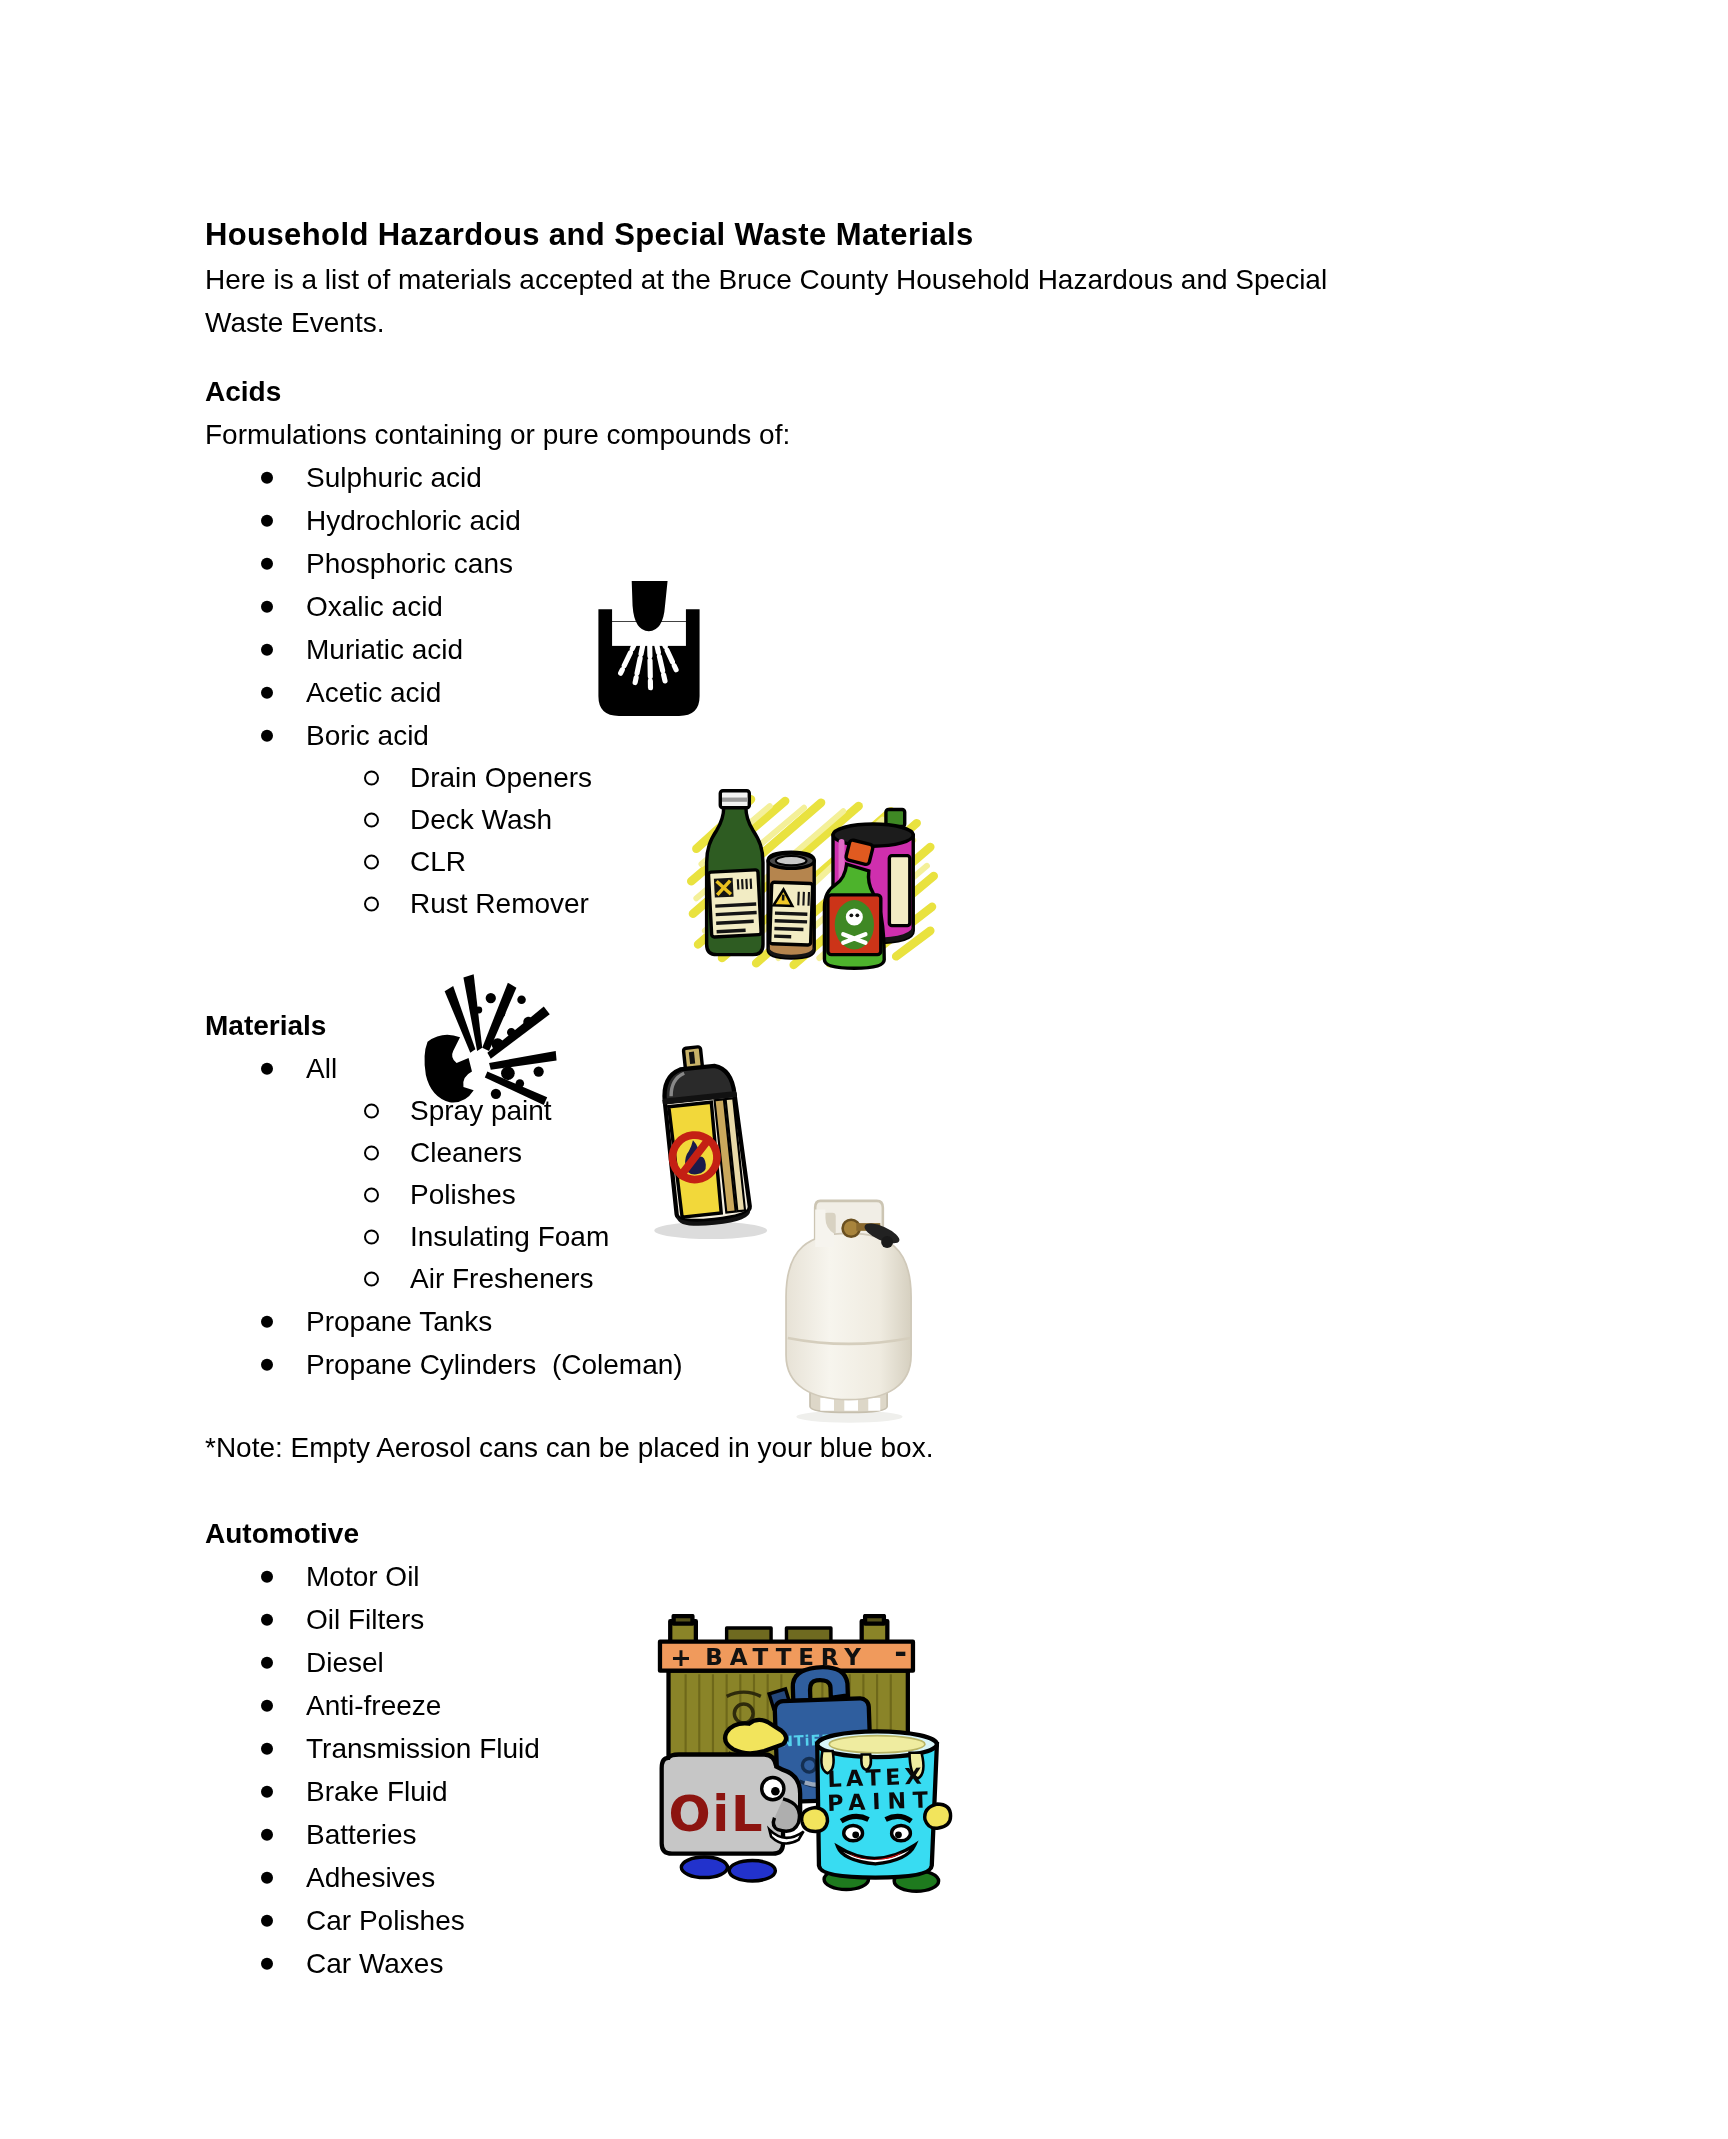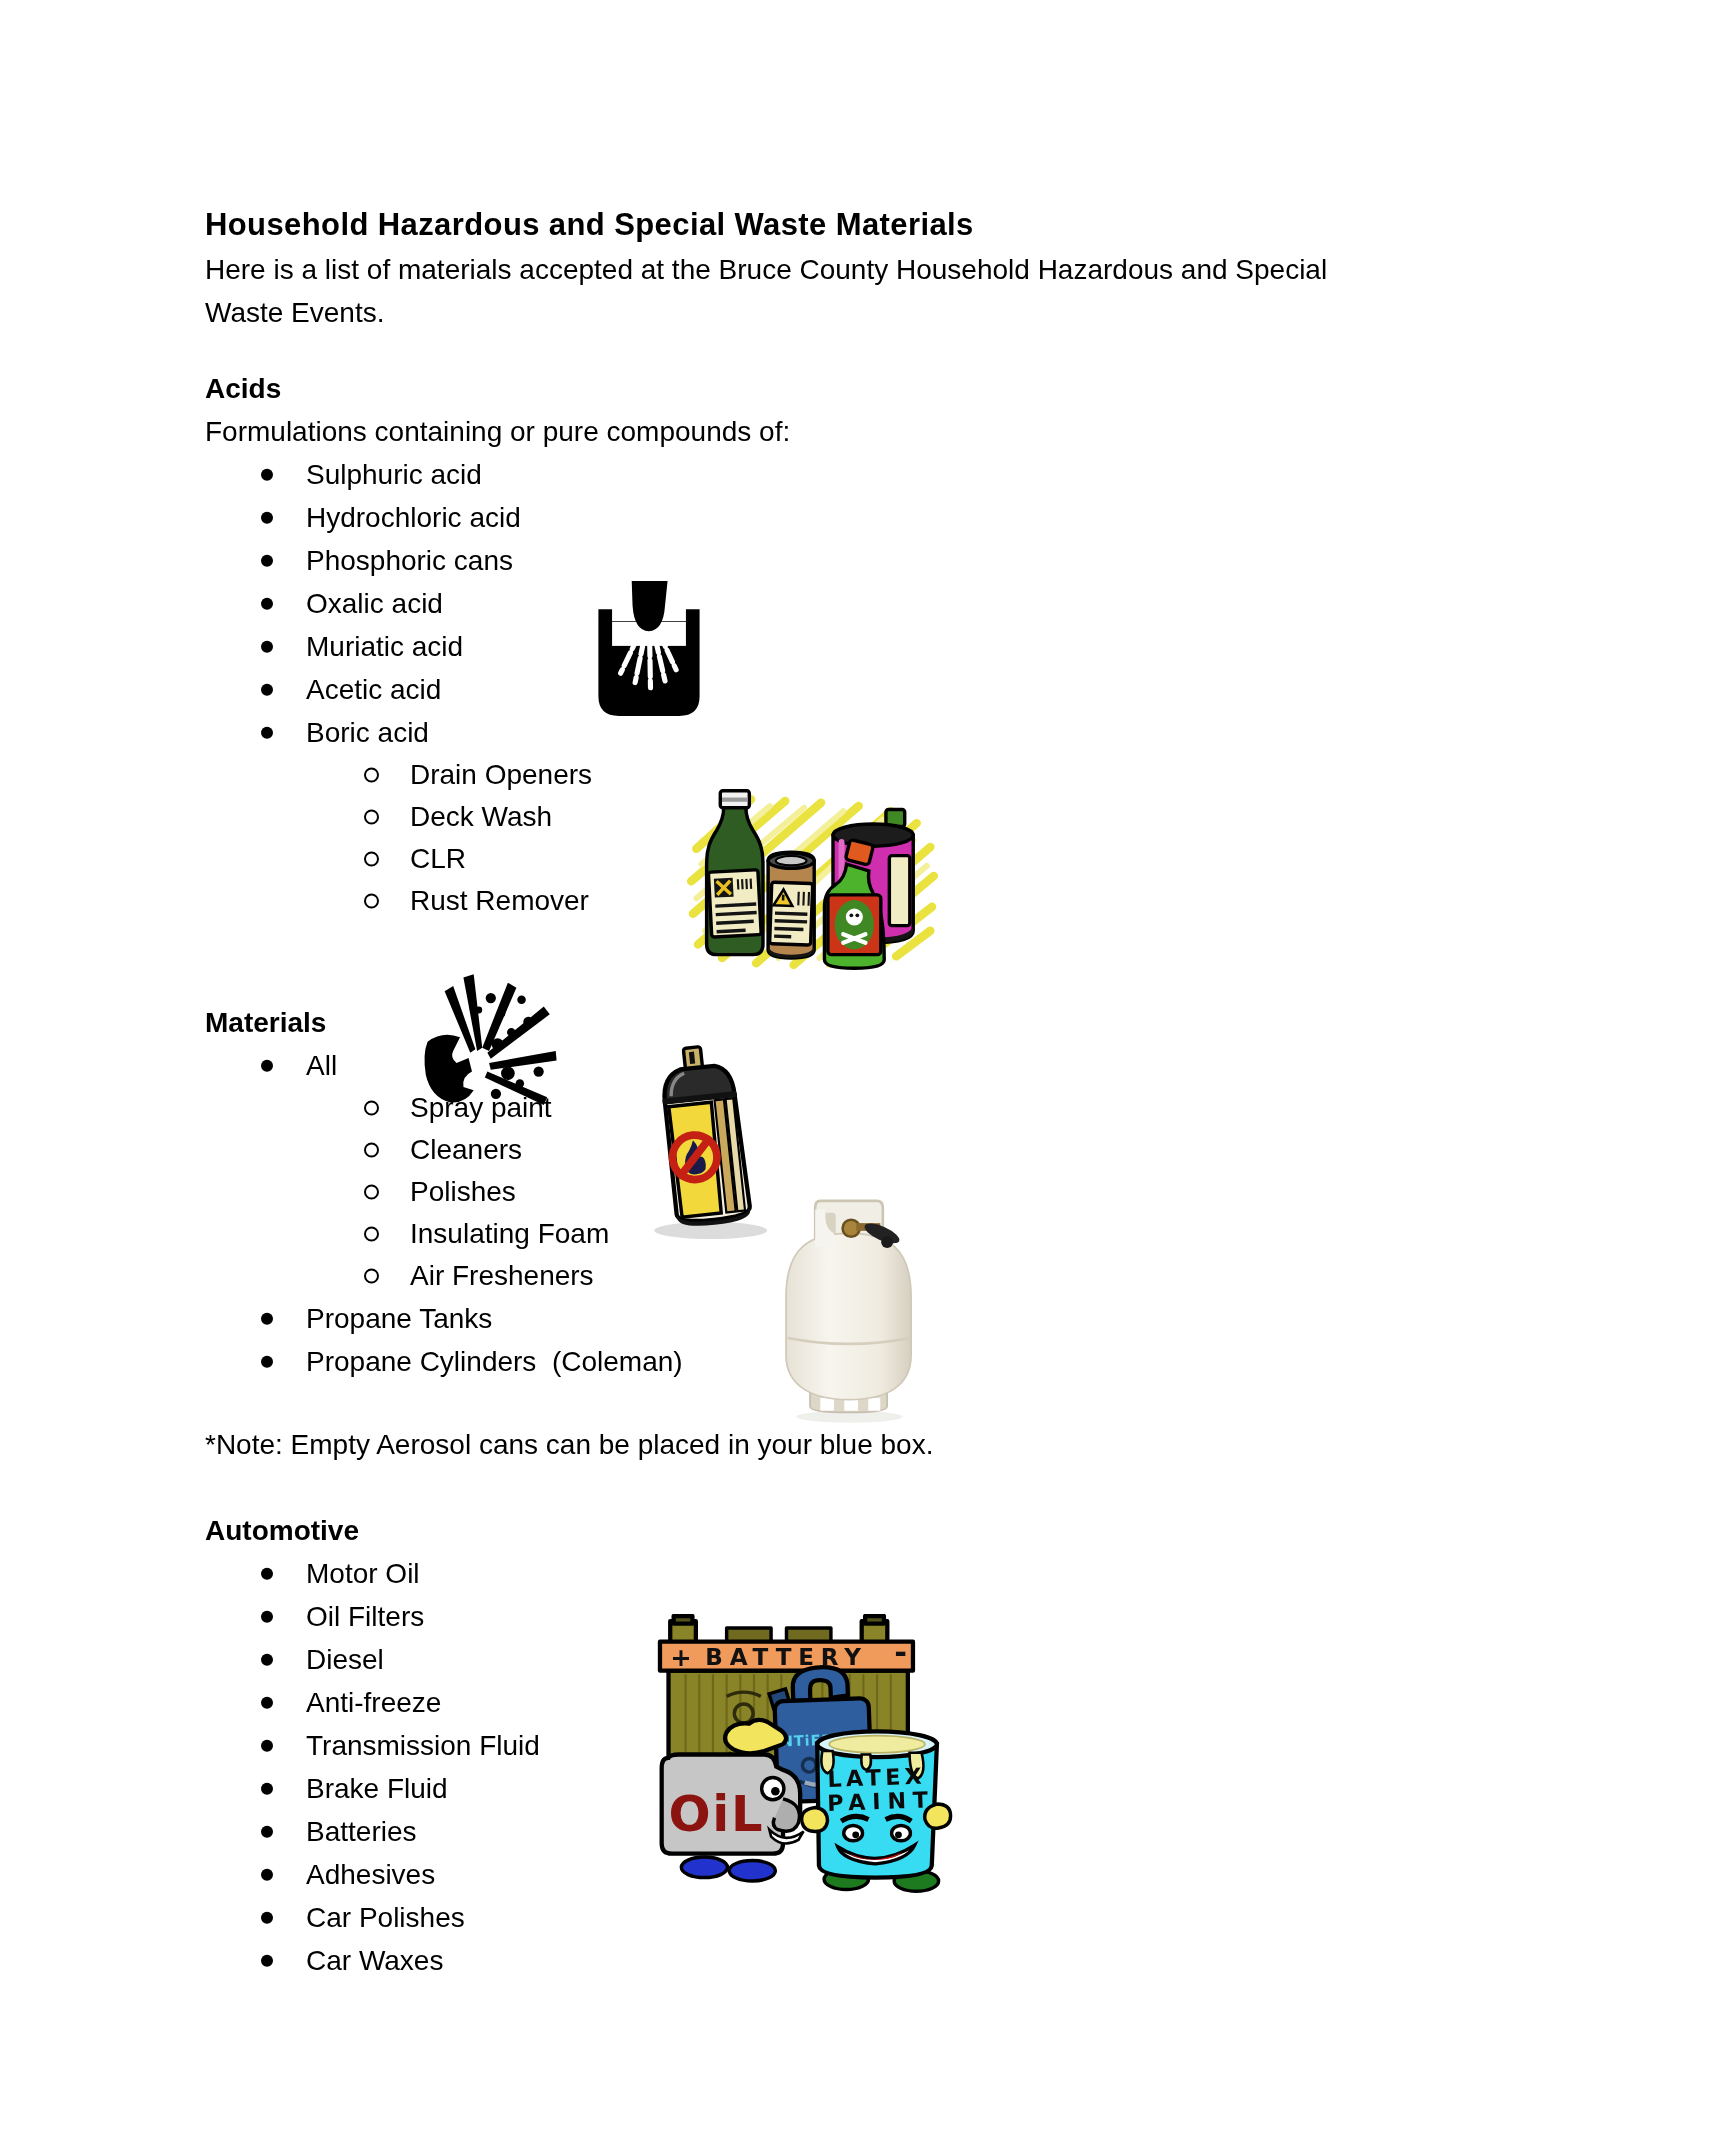--- a/index.html
+++ b/index.html
@@ -1,26 +1,26 @@
 <!DOCTYPE html>
 <html style="font-size:6.8px"><head>
 <meta charset="utf-8">
 <style>
   html,body{margin:0;padding:0;}
   body{
     width:1728px;height:2232px;background:#ffffff;position:relative;
     font-family:"Liberation Sans","DejaVu Sans",sans-serif;color:#000;
     overflow:hidden;
   }
-  .content{position:absolute;left:0;top:0;width:1728px;padding:201px 0 0 205px;box-sizing:border-box;}
+  .content{position:absolute;left:0;top:10px;width:1728px;padding:201px 0 0 205px;box-sizing:border-box;}
   .line{font-size:28px;line-height:43px;white-space:pre-wrap;}
   .doc-title{font-size:31px;font-weight:bold;line-height:47px;letter-spacing:0.4px;}
   .intro{}
   .heading{font-weight:bold;}
-  .sec-acids{margin-top:33px;}
+  .sec-acids{margin-top:26px;}
   .sec-aerosols{margin-top:79px;}
   .note-block{margin-top:40px;}
   .sec-automotive{margin-top:43px;}
   .li1{position:relative;padding-left:101px;}
   .li1 .dot{
     position:absolute;left:56px;top:50%;transform:translateY(-50%);
     width:12.4px;height:12.4px;background:#000;border-radius:50%;
   }
   .li2{position:relative;padding-left:205px;}
   .li2 .ring{

